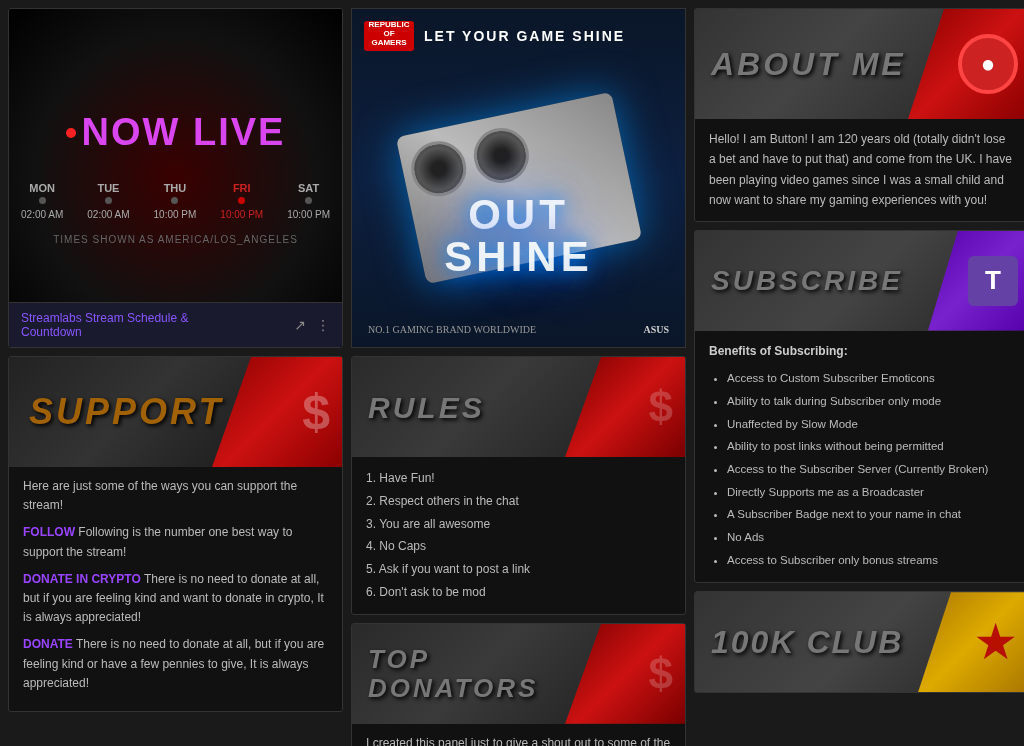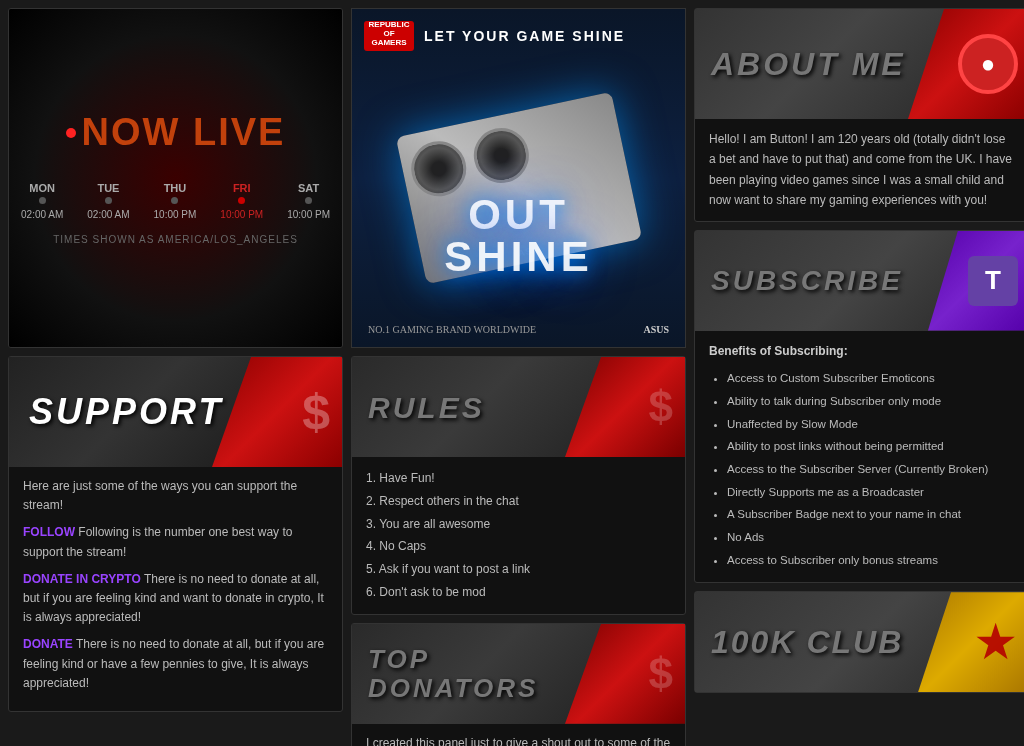--- a/index.html
+++ b/index.html
@@ -54,21 +54,21 @@
       display: inline-block;
       margin-right: 6px;
     }
     .now-live {
       position: relative;
       z-index: 2;
       display: flex;
       align-items: center;
       font-size: 38px;
       font-weight: 900;
-      color: #c2410c;
+      color: #d946ef;
       letter-spacing: 2px;
       margin-bottom: 28px;
     }
     .schedule-days {
       position: relative;
       z-index: 2;
       display: flex;
       gap: 24px;
     }
     .schedule-day {
@@ -153,21 +153,21 @@
     .panel-banner-bg {
       position: absolute;
       inset: 0;
       background: linear-gradient(135deg, #222 0%, #333 40%, #111 100%);
     }
     .panel-banner-text {
       position: relative;
       z-index: 2;
       font-size: 36px;
       font-weight: 900;
-      color: #ffffff;
+      color: #a16207;
       letter-spacing: 3px;
       text-shadow: 2px 2px 4px #000;
       font-style: italic;
     }
     .panel-banner-icon {
       position: absolute;
       right: 0; top: 0; bottom: 0;
       width: 130px;
       background: linear-gradient(135deg, #8b0000 0%, #cc1111 50%, #8b0000 100%);
       clip-path: polygon(30% 0%, 100% 0%, 100% 100%, 0% 100%);
@@ -528,20 +528,27 @@
           <span class="day-dot"></span>
           <span class="day-time">10:00 PM</span>
         </div>
         <div class="schedule-day">
           <span class="day-label">SAT</span>
           <span class="day-dot"></span>
           <span class="day-time">10:00 PM</span>
         </div>
       </div>
       <div class="schedule-timezone">TIMES SHOWN AS AMERICA/LOS_ANGELES</div>
+      <div class="schedule-footer">
+        <a href="#">Streamlabs Stream Schedule &amp;<br>Countdown</a>
+        <div class="schedule-footer-icons">
+          <span style="cursor:pointer;">↗</span>
+          <span style="cursor:pointer;">⋮</span>
+        </div>
+      </div>
     </div>
 
     <div class="support-panel">
       <div class="panel-banner">
         <div class="panel-banner-bg"></div>
         <div class="panel-banner-text">SUPPORT</div>
         <div class="panel-banner-icon">
           <span class="dollar-icon">$</span>
         </div>
       </div>

